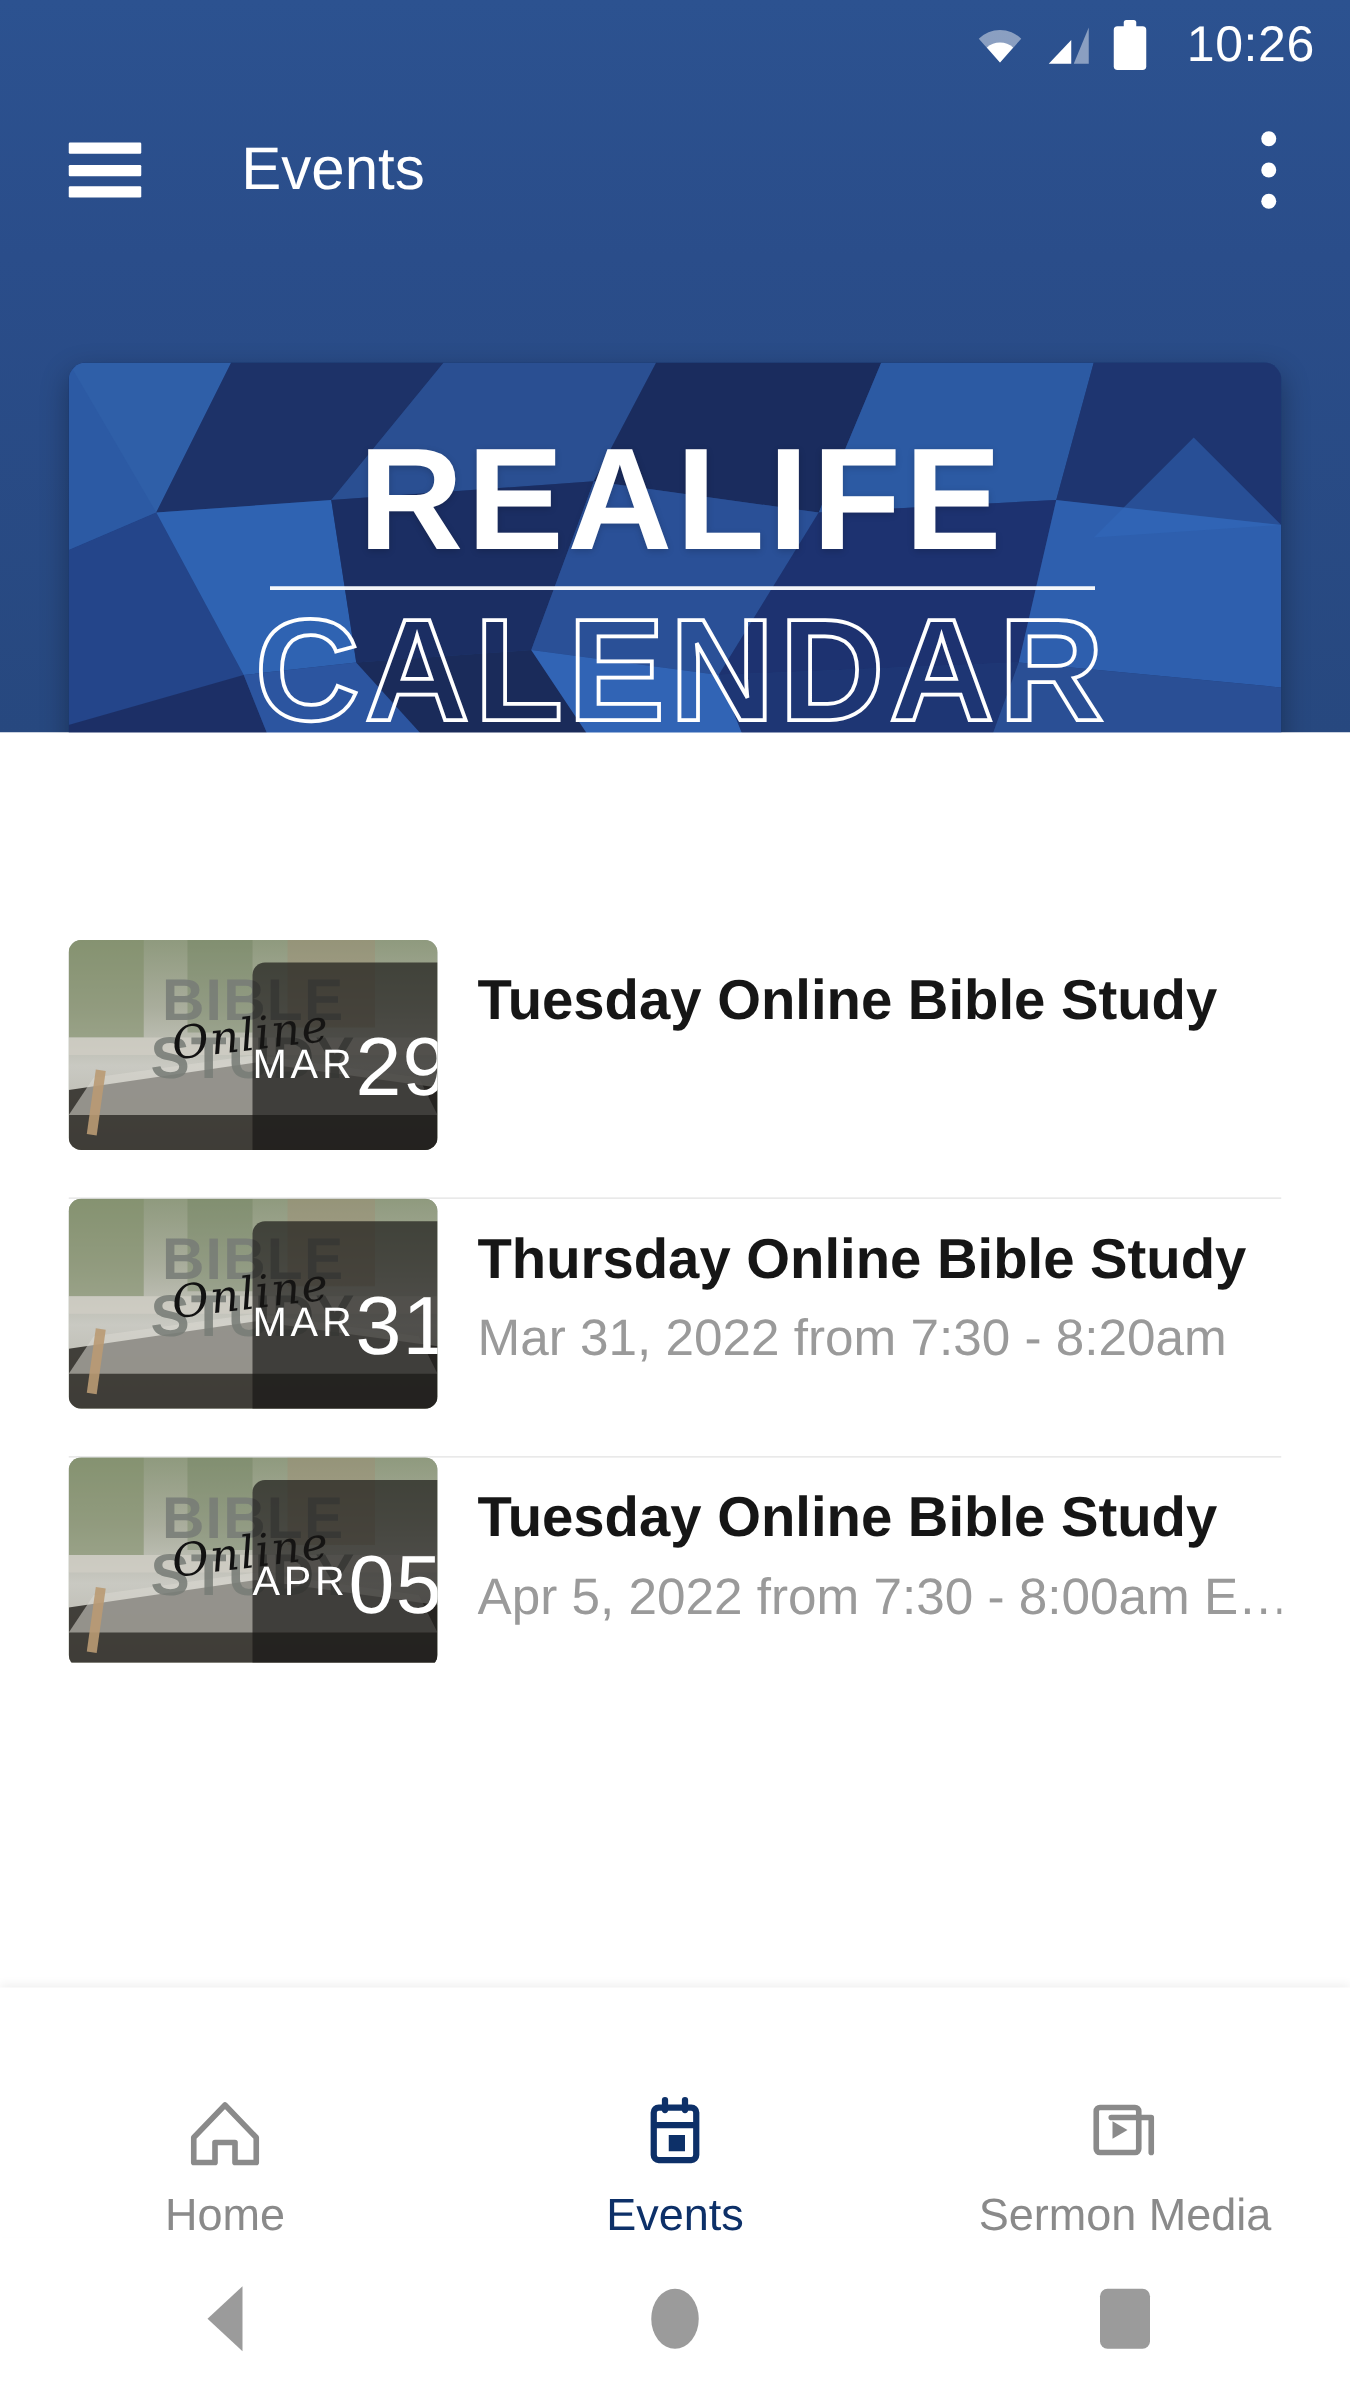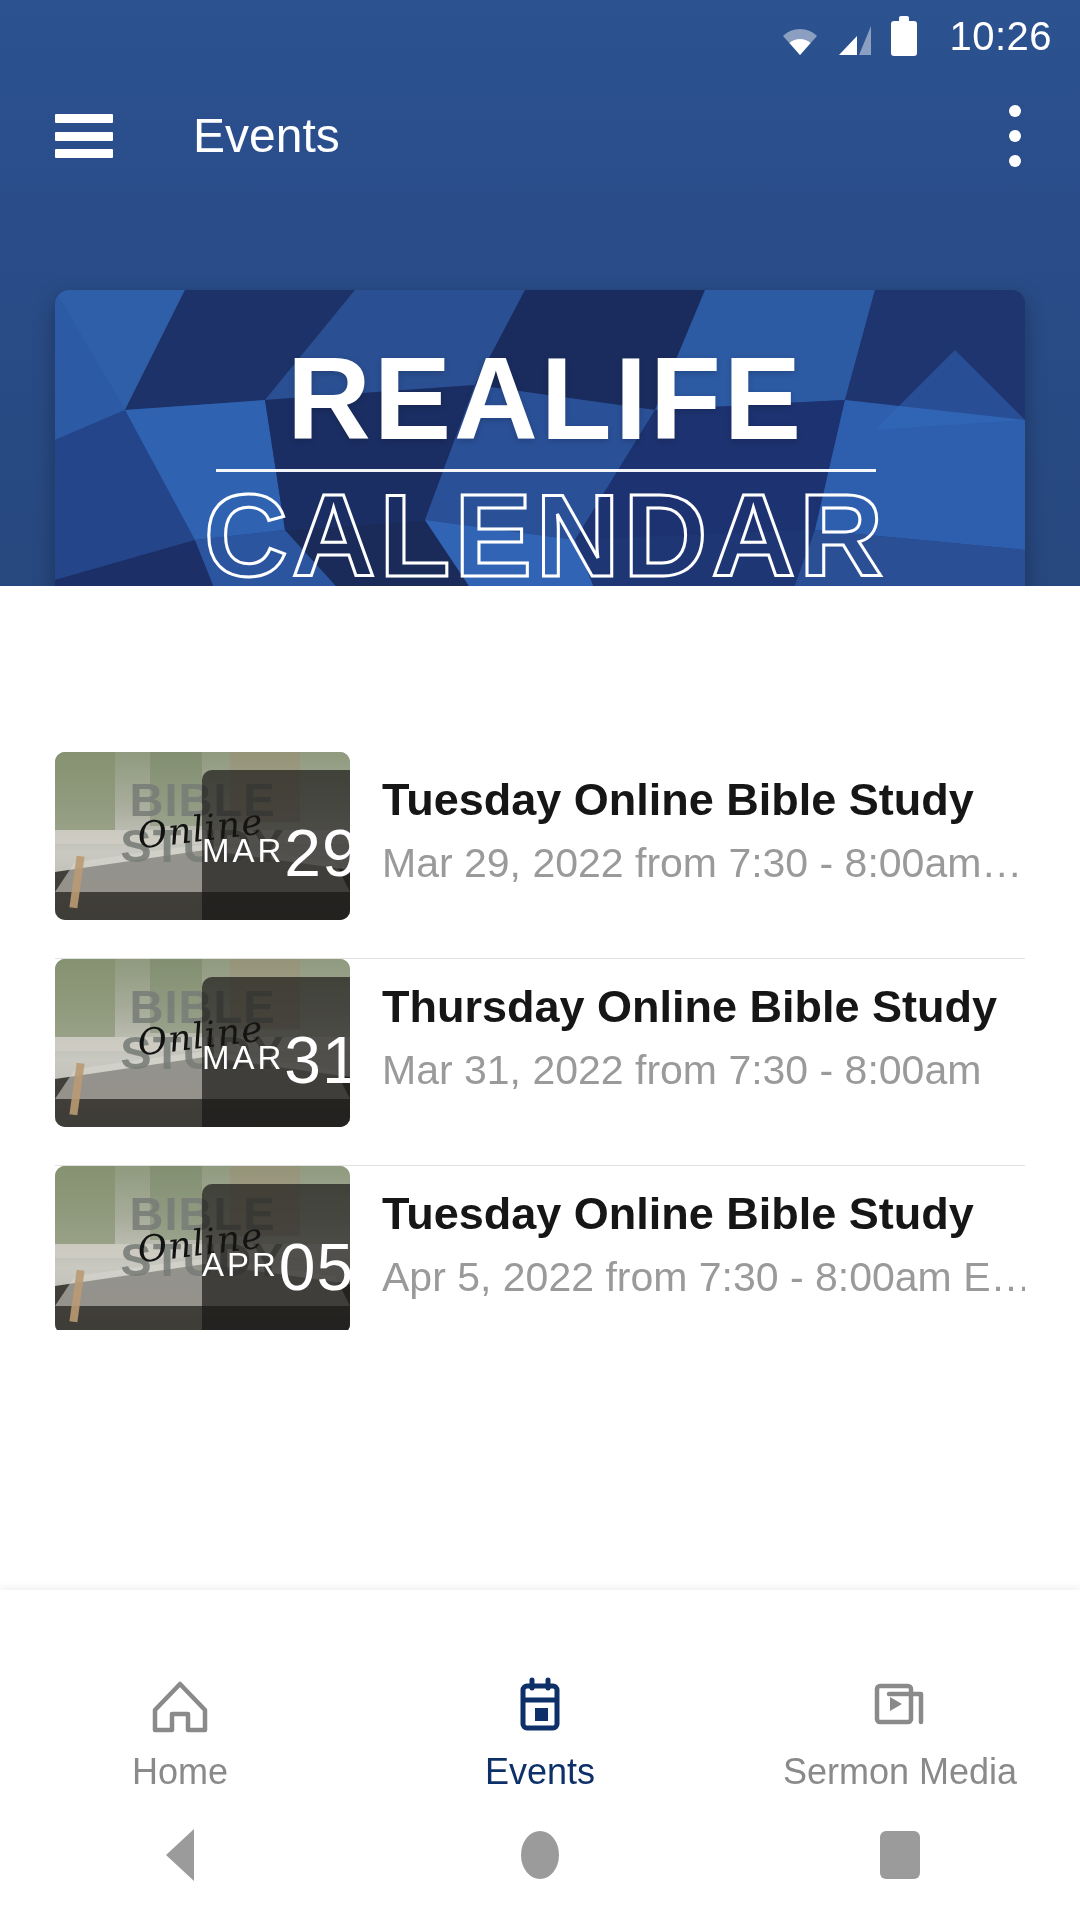--- a/index.html
+++ b/index.html
@@ -25,21 +25,21 @@
     background:linear-gradient(180deg,#2c5290 0%,#2a4d8a 35%,#27487f 100%);
   }
 
   
   .status-bar {
     position:absolute; top:0; left:0;
     width:1080px; height:72px;
     display:flex; align-items:center; justify-content:flex-end;
     padding-right:28px;
   }
-  .status-icons { display:flex; align-items:flex-end; gap:18px; }
+  .status-icons { display:flex; align-items:center; gap:18px; }
 
   .ic-wifi { width:38px; height:30px; position:relative; }
   .ic-wifi svg { display:block; }
 
   .ic-signal { width:36px; height:31px; position:relative; }
 
   .ic-battery {
     width:26px; height:40px;
     position:relative;
   }
@@ -417,21 +417,20 @@
           <div class="bible-word w-bible">BIBLE</div>
           <div class="bible-word w-study">STUDY</div>
           <div class="online-script">Online</div>
           <div class="date-overlay">
             <div class="d-month">MAR</div>
             <div class="d-day">29</div>
           </div>
         </div>
         <div class="event-meta">
           <div class="event-title">Tuesday Online Bible Study</div>
-          <div class="event-date">Mar 29, 2022 from 7:30 - 8:00am…</div>
         </div>
       </div>
       <div class="divider"></div>
 
       <div class="event-row">
         <div class="thumb">
           <div class="photo">
             <svg viewBox="0 0 295 168" preserveAspectRatio="none">
               <rect width="295" height="168" fill="url(#bg0)"></rect>
               <rect x="0" y="0" width="60" height="78" fill="#7e8c66" opacity="0.55"></rect>
@@ -446,21 +445,21 @@
           <div class="bible-word w-bible">BIBLE</div>
           <div class="bible-word w-study">STUDY</div>
           <div class="online-script">Online</div>
           <div class="date-overlay">
             <div class="d-month">MAR</div>
             <div class="d-day">31</div>
           </div>
         </div>
         <div class="event-meta">
           <div class="event-title">Thursday Online Bible Study</div>
-          <div class="event-date">Mar 31, 2022 from 7:30 - 8:00am</div>
+          <div class="event-date">Mar 31, 2022 from 7:30 - 8:20am</div>
         </div>
       </div>
       <div class="divider"></div>
 
       <div class="event-row">
         <div class="thumb">
           <div class="photo">
             <svg viewBox="0 0 295 168" preserveAspectRatio="none">
               <rect width="295" height="168" fill="url(#bg0)"></rect>
               <rect x="0" y="0" width="60" height="78" fill="#7e8c66" opacity="0.55"></rect>

